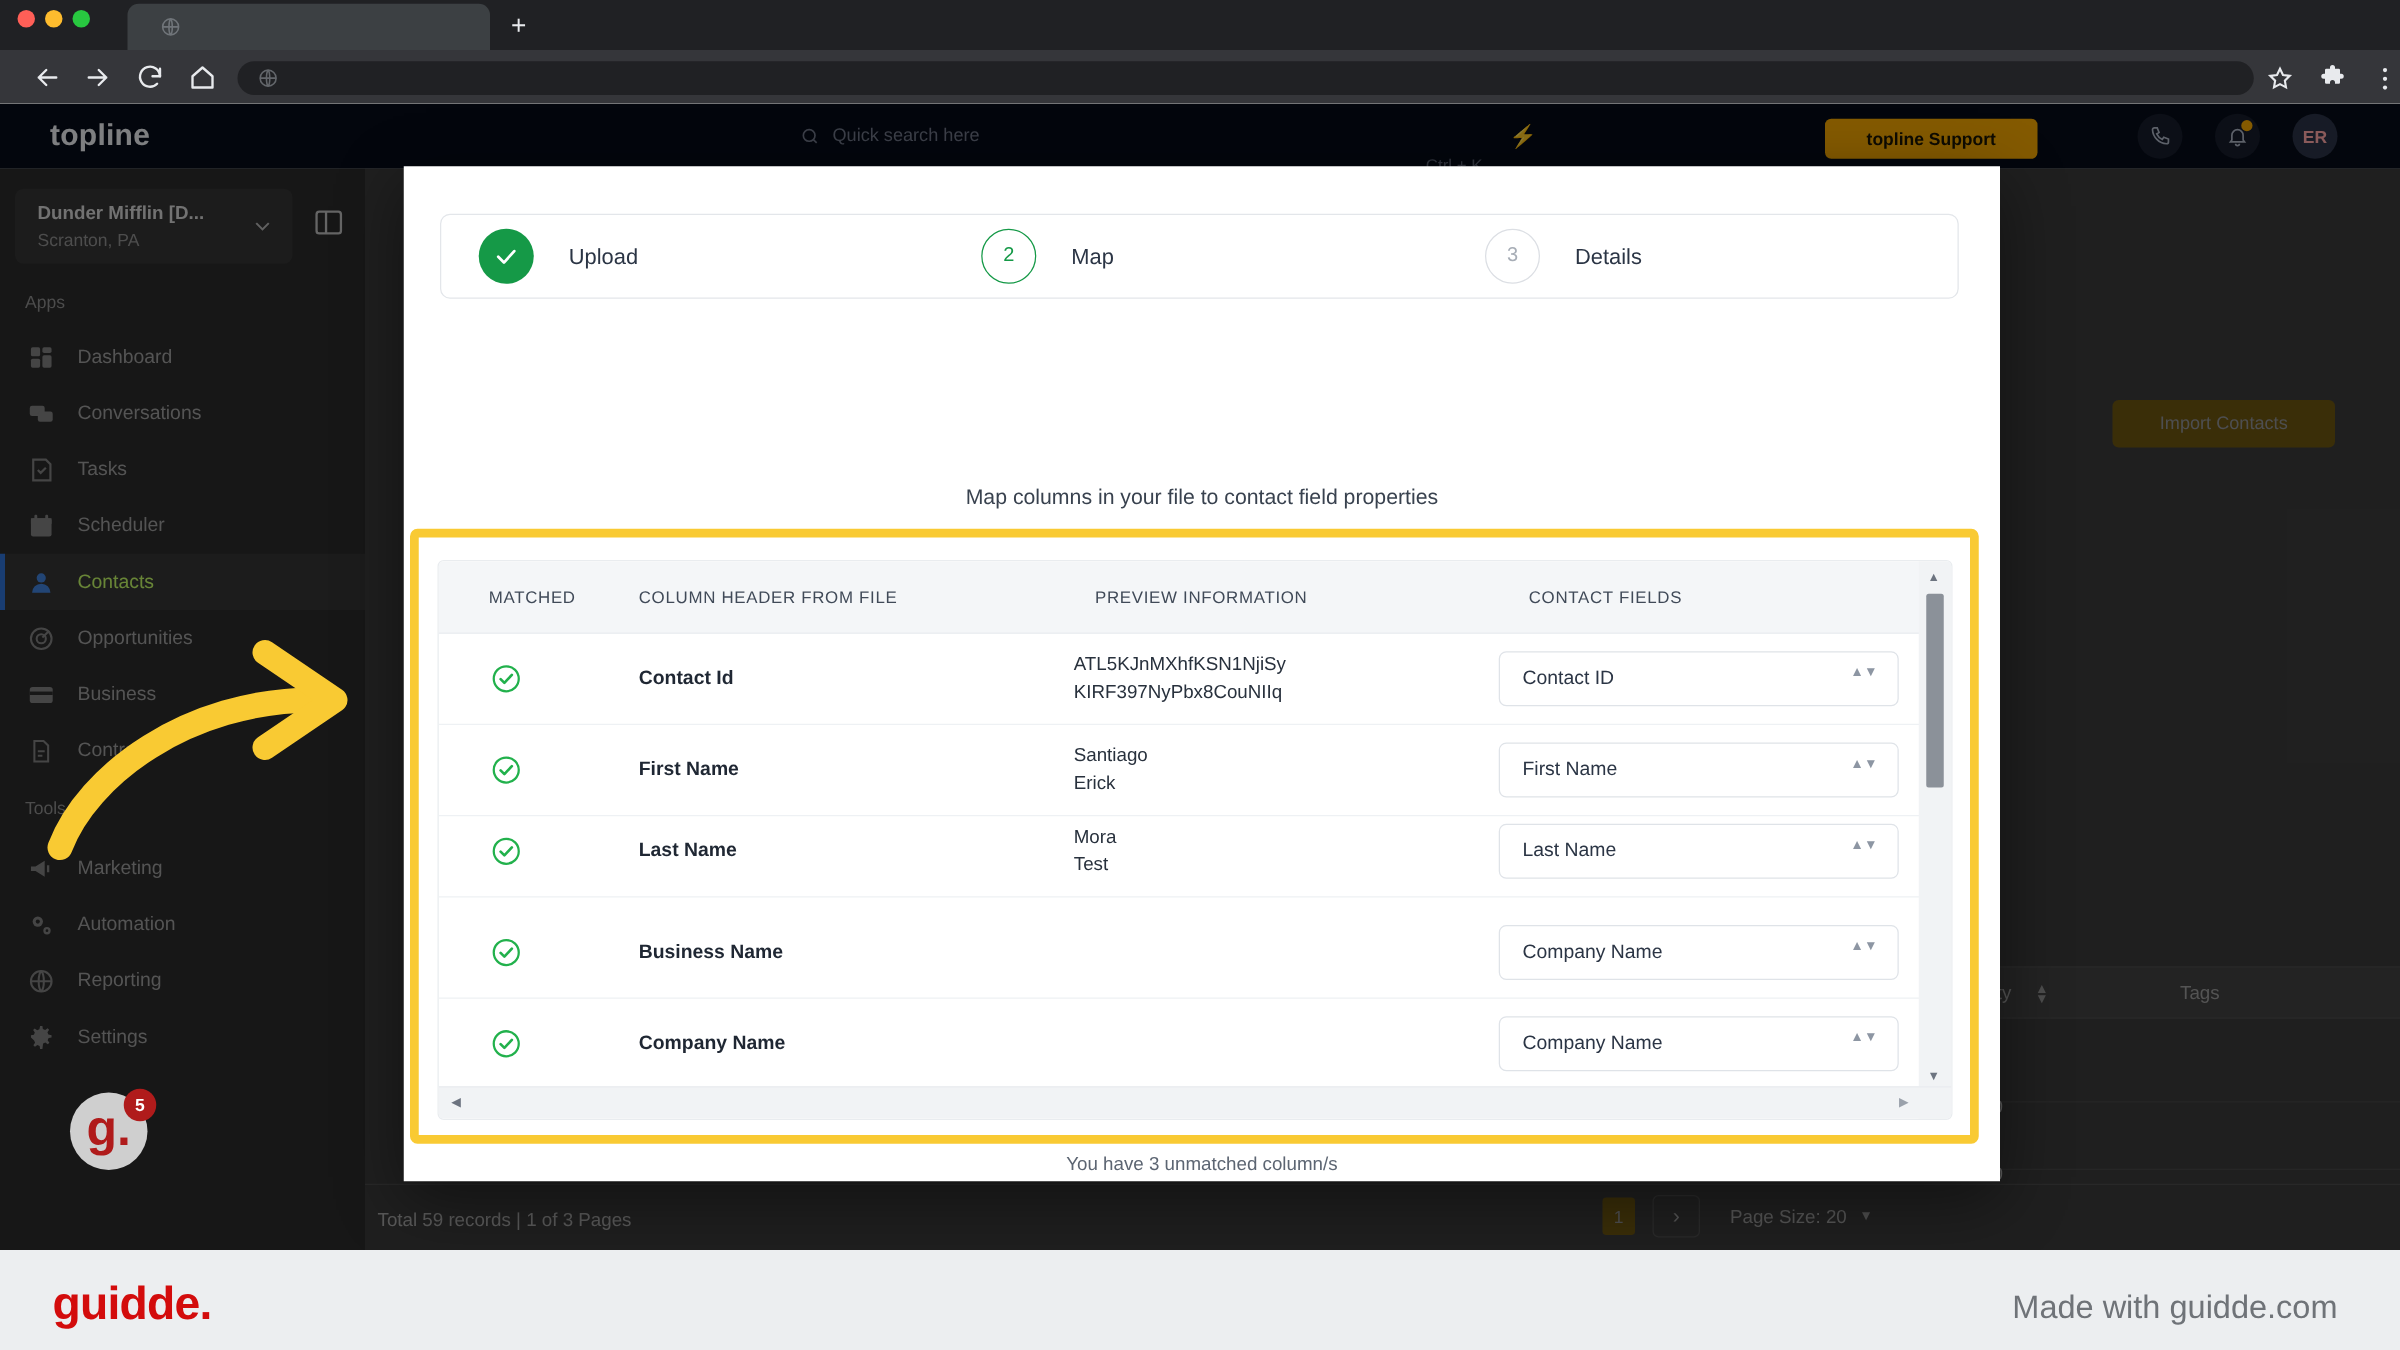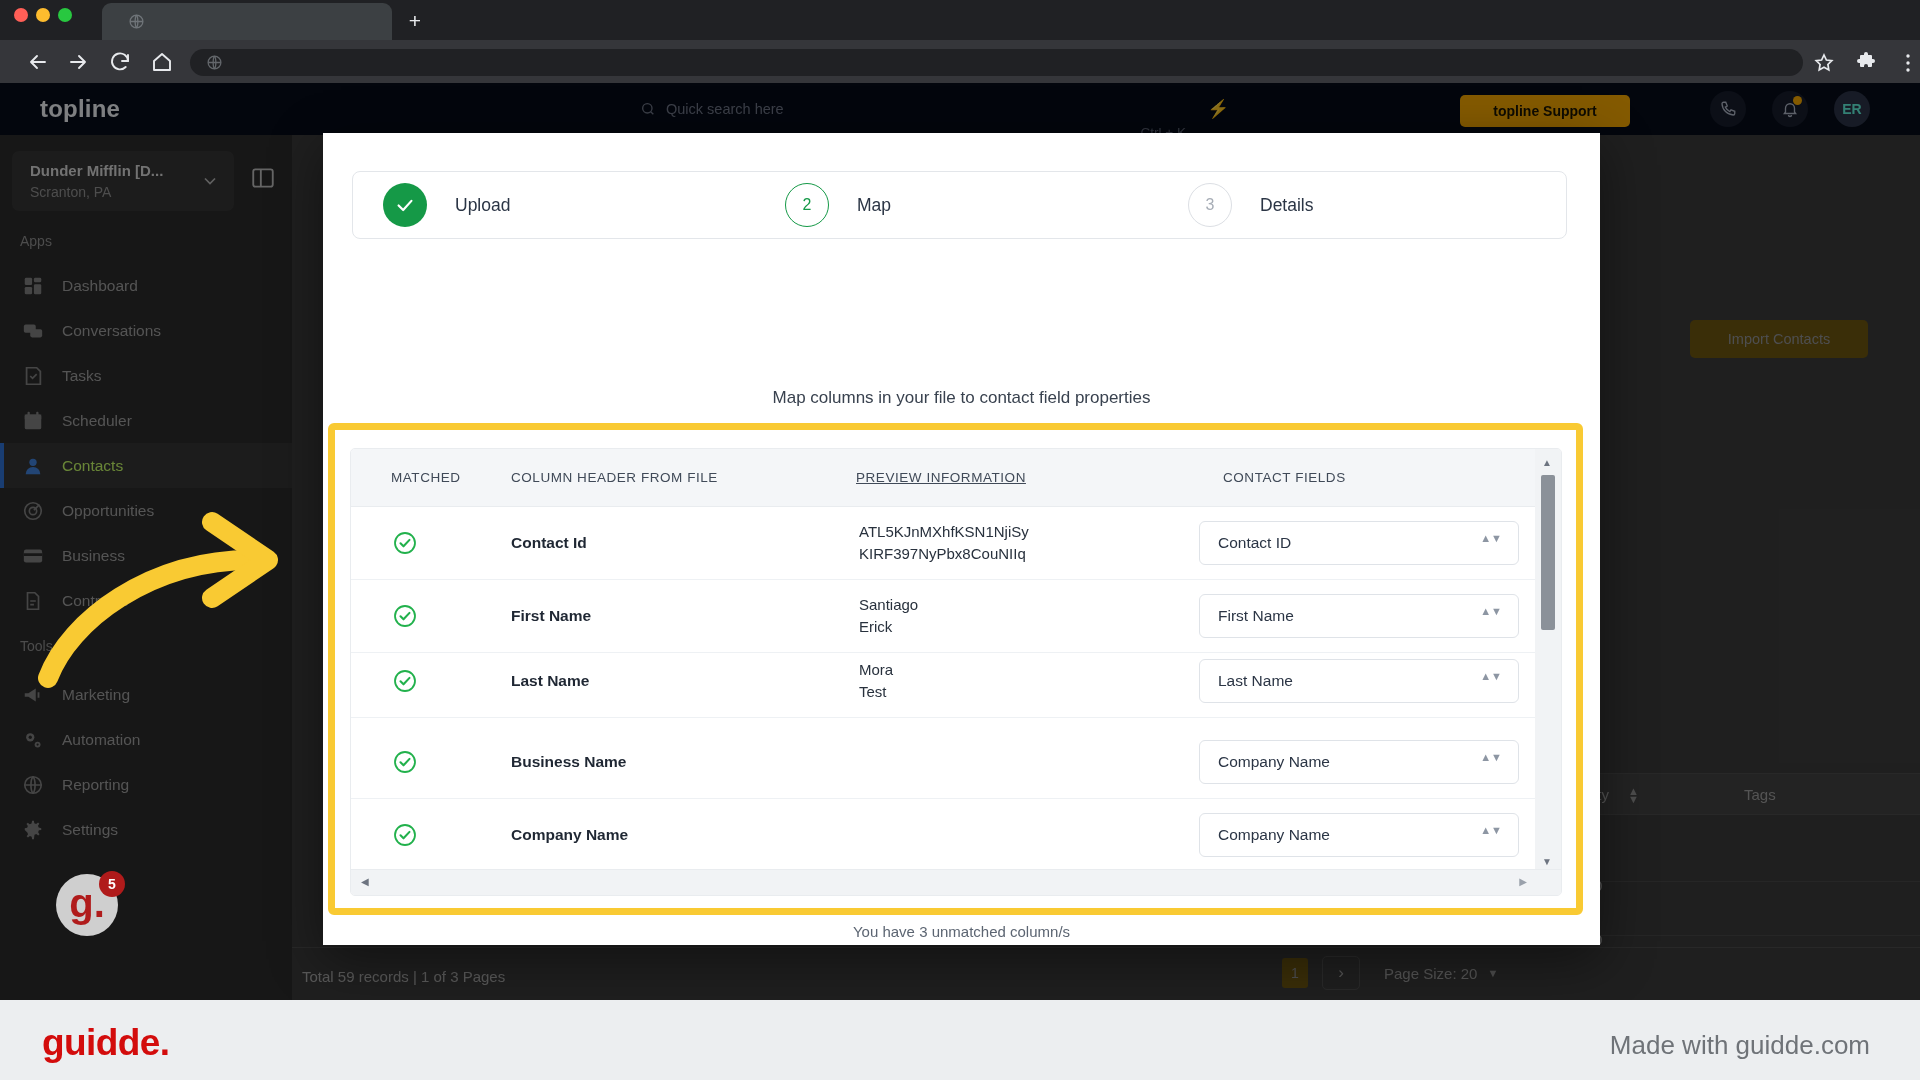--- a/index.html
+++ b/index.html
@@ -101,21 +101,21 @@
   }
   .hdr-circle {
     position: absolute; top: 8px; width: 36px; height: 36px;
     border-radius: 50%; background: #161c2b;
     display: flex; align-items: center; justify-content: center;
     color: #aab1c0;
   }
   .hdr-phone { left: 1710px; }
   .hdr-bell  { left: 1772px; }
   .hdr-avatar{
-    left: 1834px; background: #2a3246; color: #5eead4;
+    left: 1834px; background: #2a3246; color: #fca5a5;
     font-size: 14px; font-weight: 600;
   }
   .bell-dot {
     position: absolute; right: 6px; top: 5px;
     width: 9px; height: 9px; border-radius: 50%; background: #f0a500;
   }
 
   
   .sidebar {
     position: absolute; left: 0; top: 52px; width: 292px; height: 865px;
@@ -272,21 +272,21 @@
     position: absolute; left: 0; top: 0; width: 1212px; height: 58px;
     background: #f4f6f8; border-bottom: 1px solid #e9ecef;
   }
   .mt-th {
     position: absolute; top: 21px;
     font-size: 13.5px; letter-spacing: .55px;
     color: #404a58; font-weight: 400; text-transform: uppercase;
   }
   .mt-th-matched { left: 40px; }
   .mt-th-colhdr  { left: 160px; }
-  .mt-th-preview { left: 505px; text-decoration: underline; }
+  .mt-th-preview { left: 525px; }
   .mt-th-fields  { left: 872px; }
 
   .mt-row {
     position: absolute; left: 0; width: 1186px; height: 73px;
     border-bottom: 1px solid #eef1f4;
   }
   .mt-row:last-child { border-bottom: none; }
   .mt-check {
     position: absolute; left: 42px; top: 50%; transform: translateY(-50%);
     width: 24px; height: 24px;

